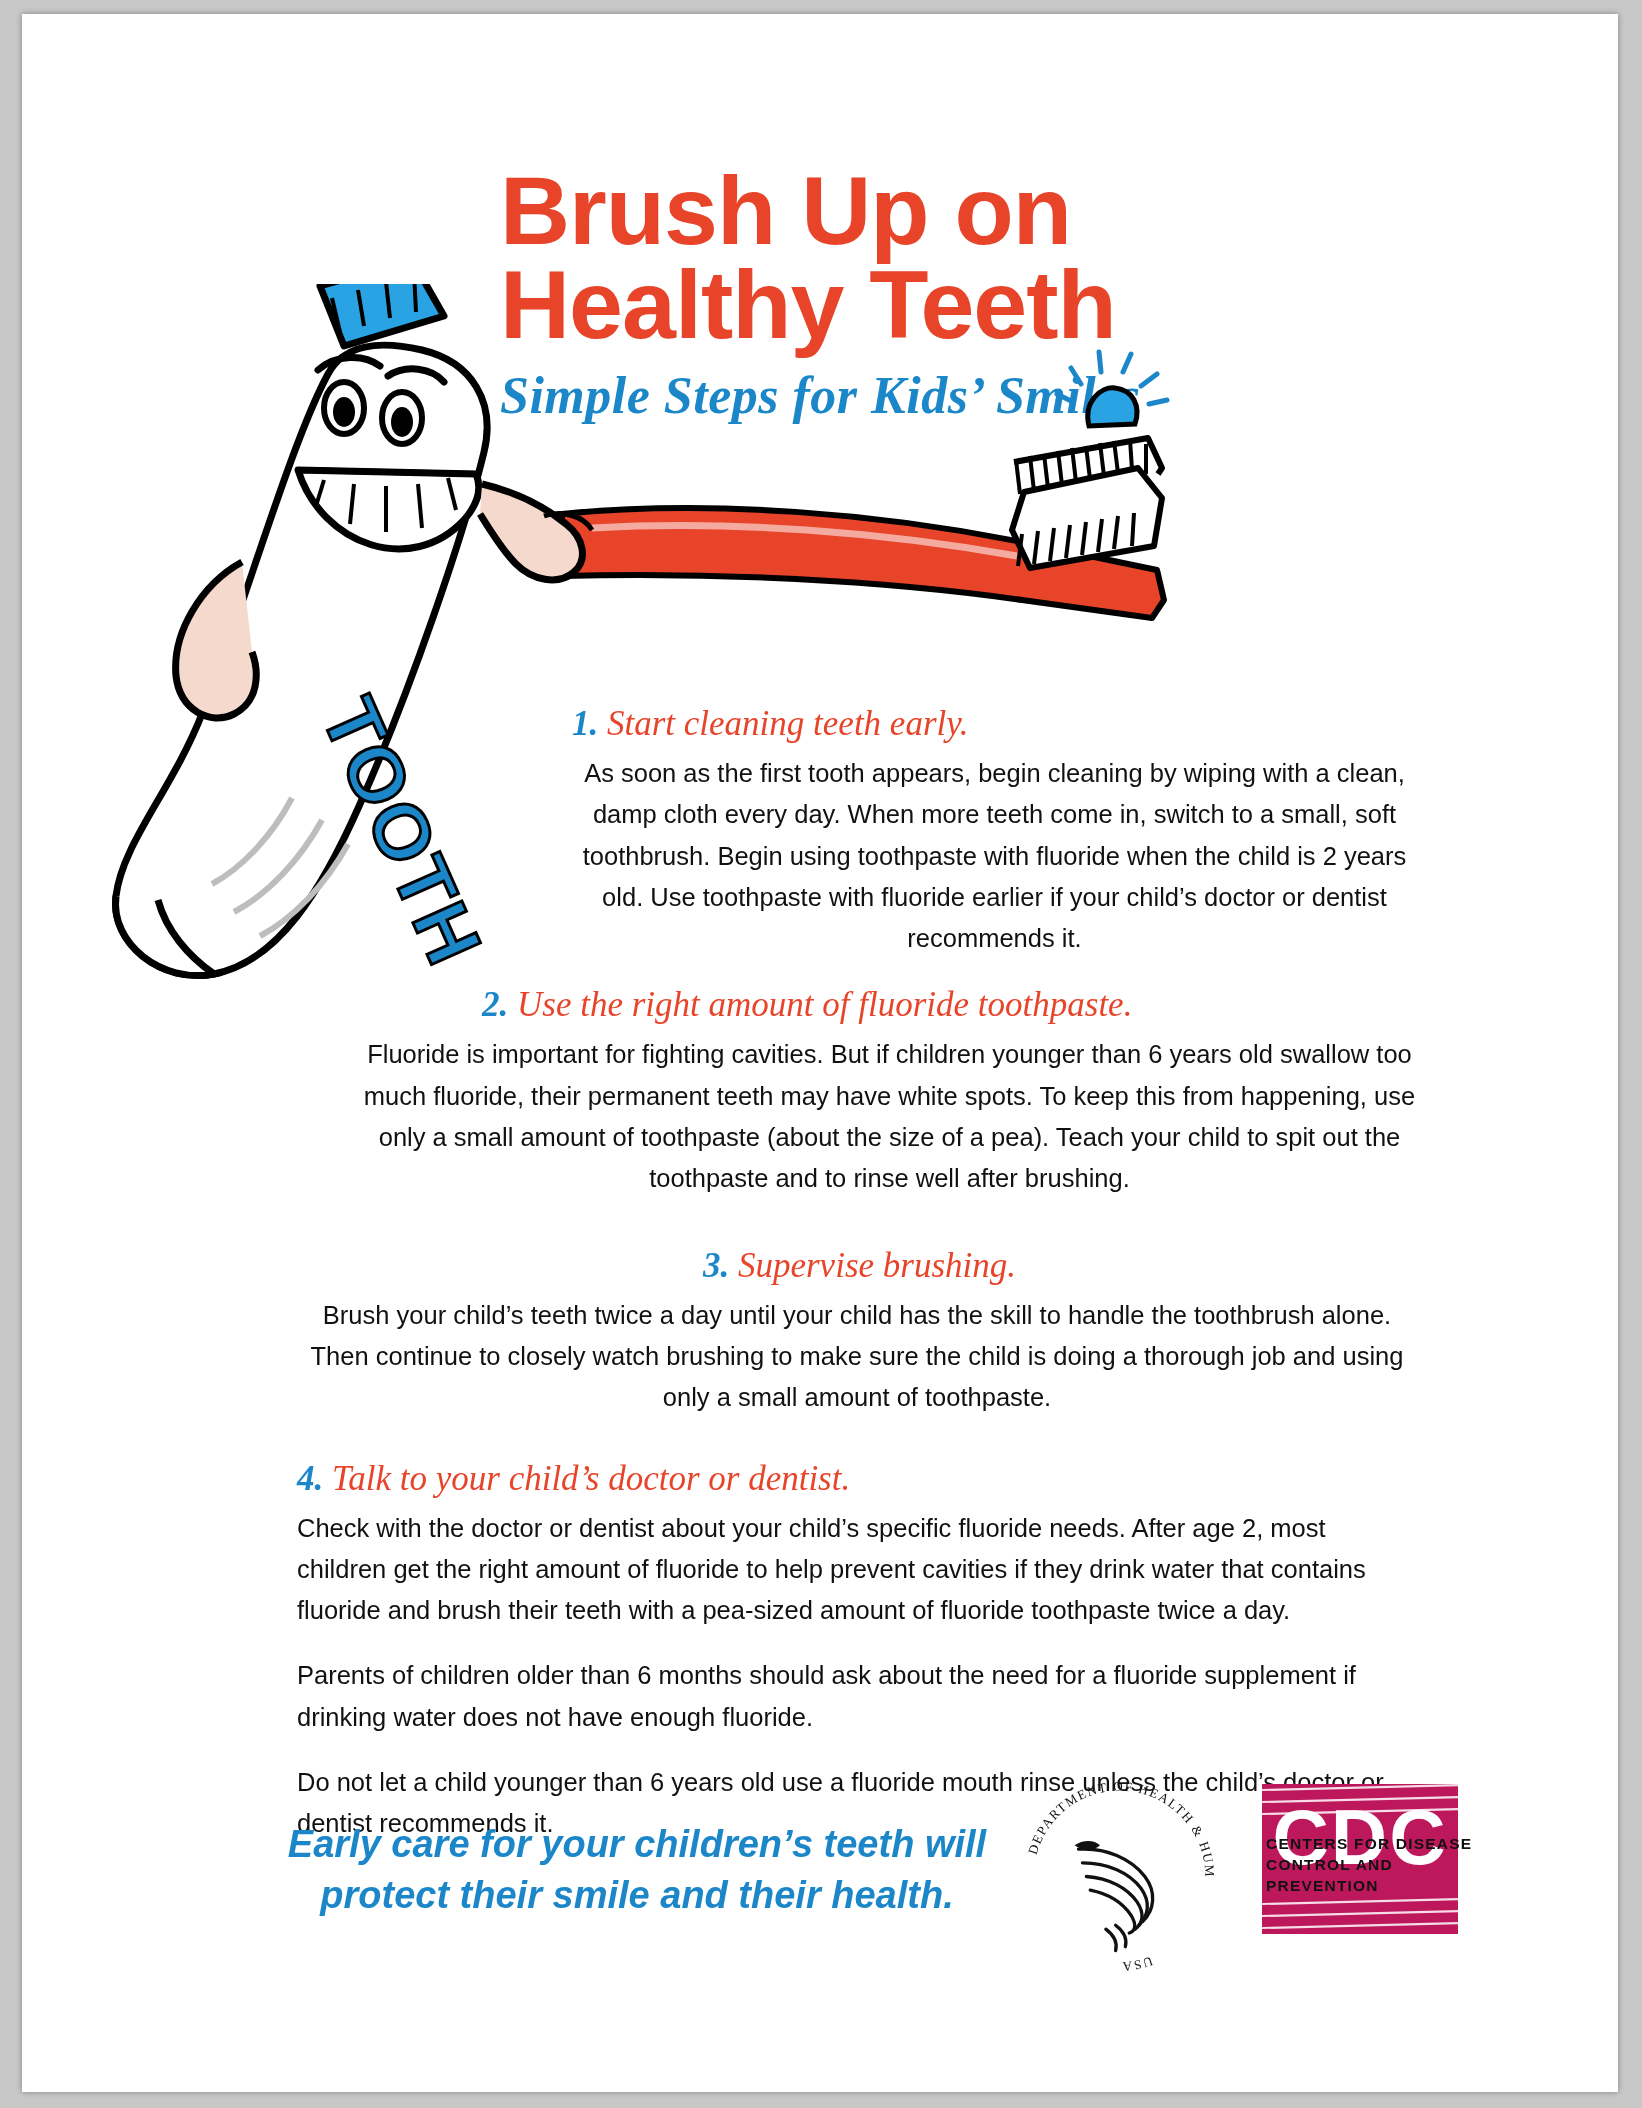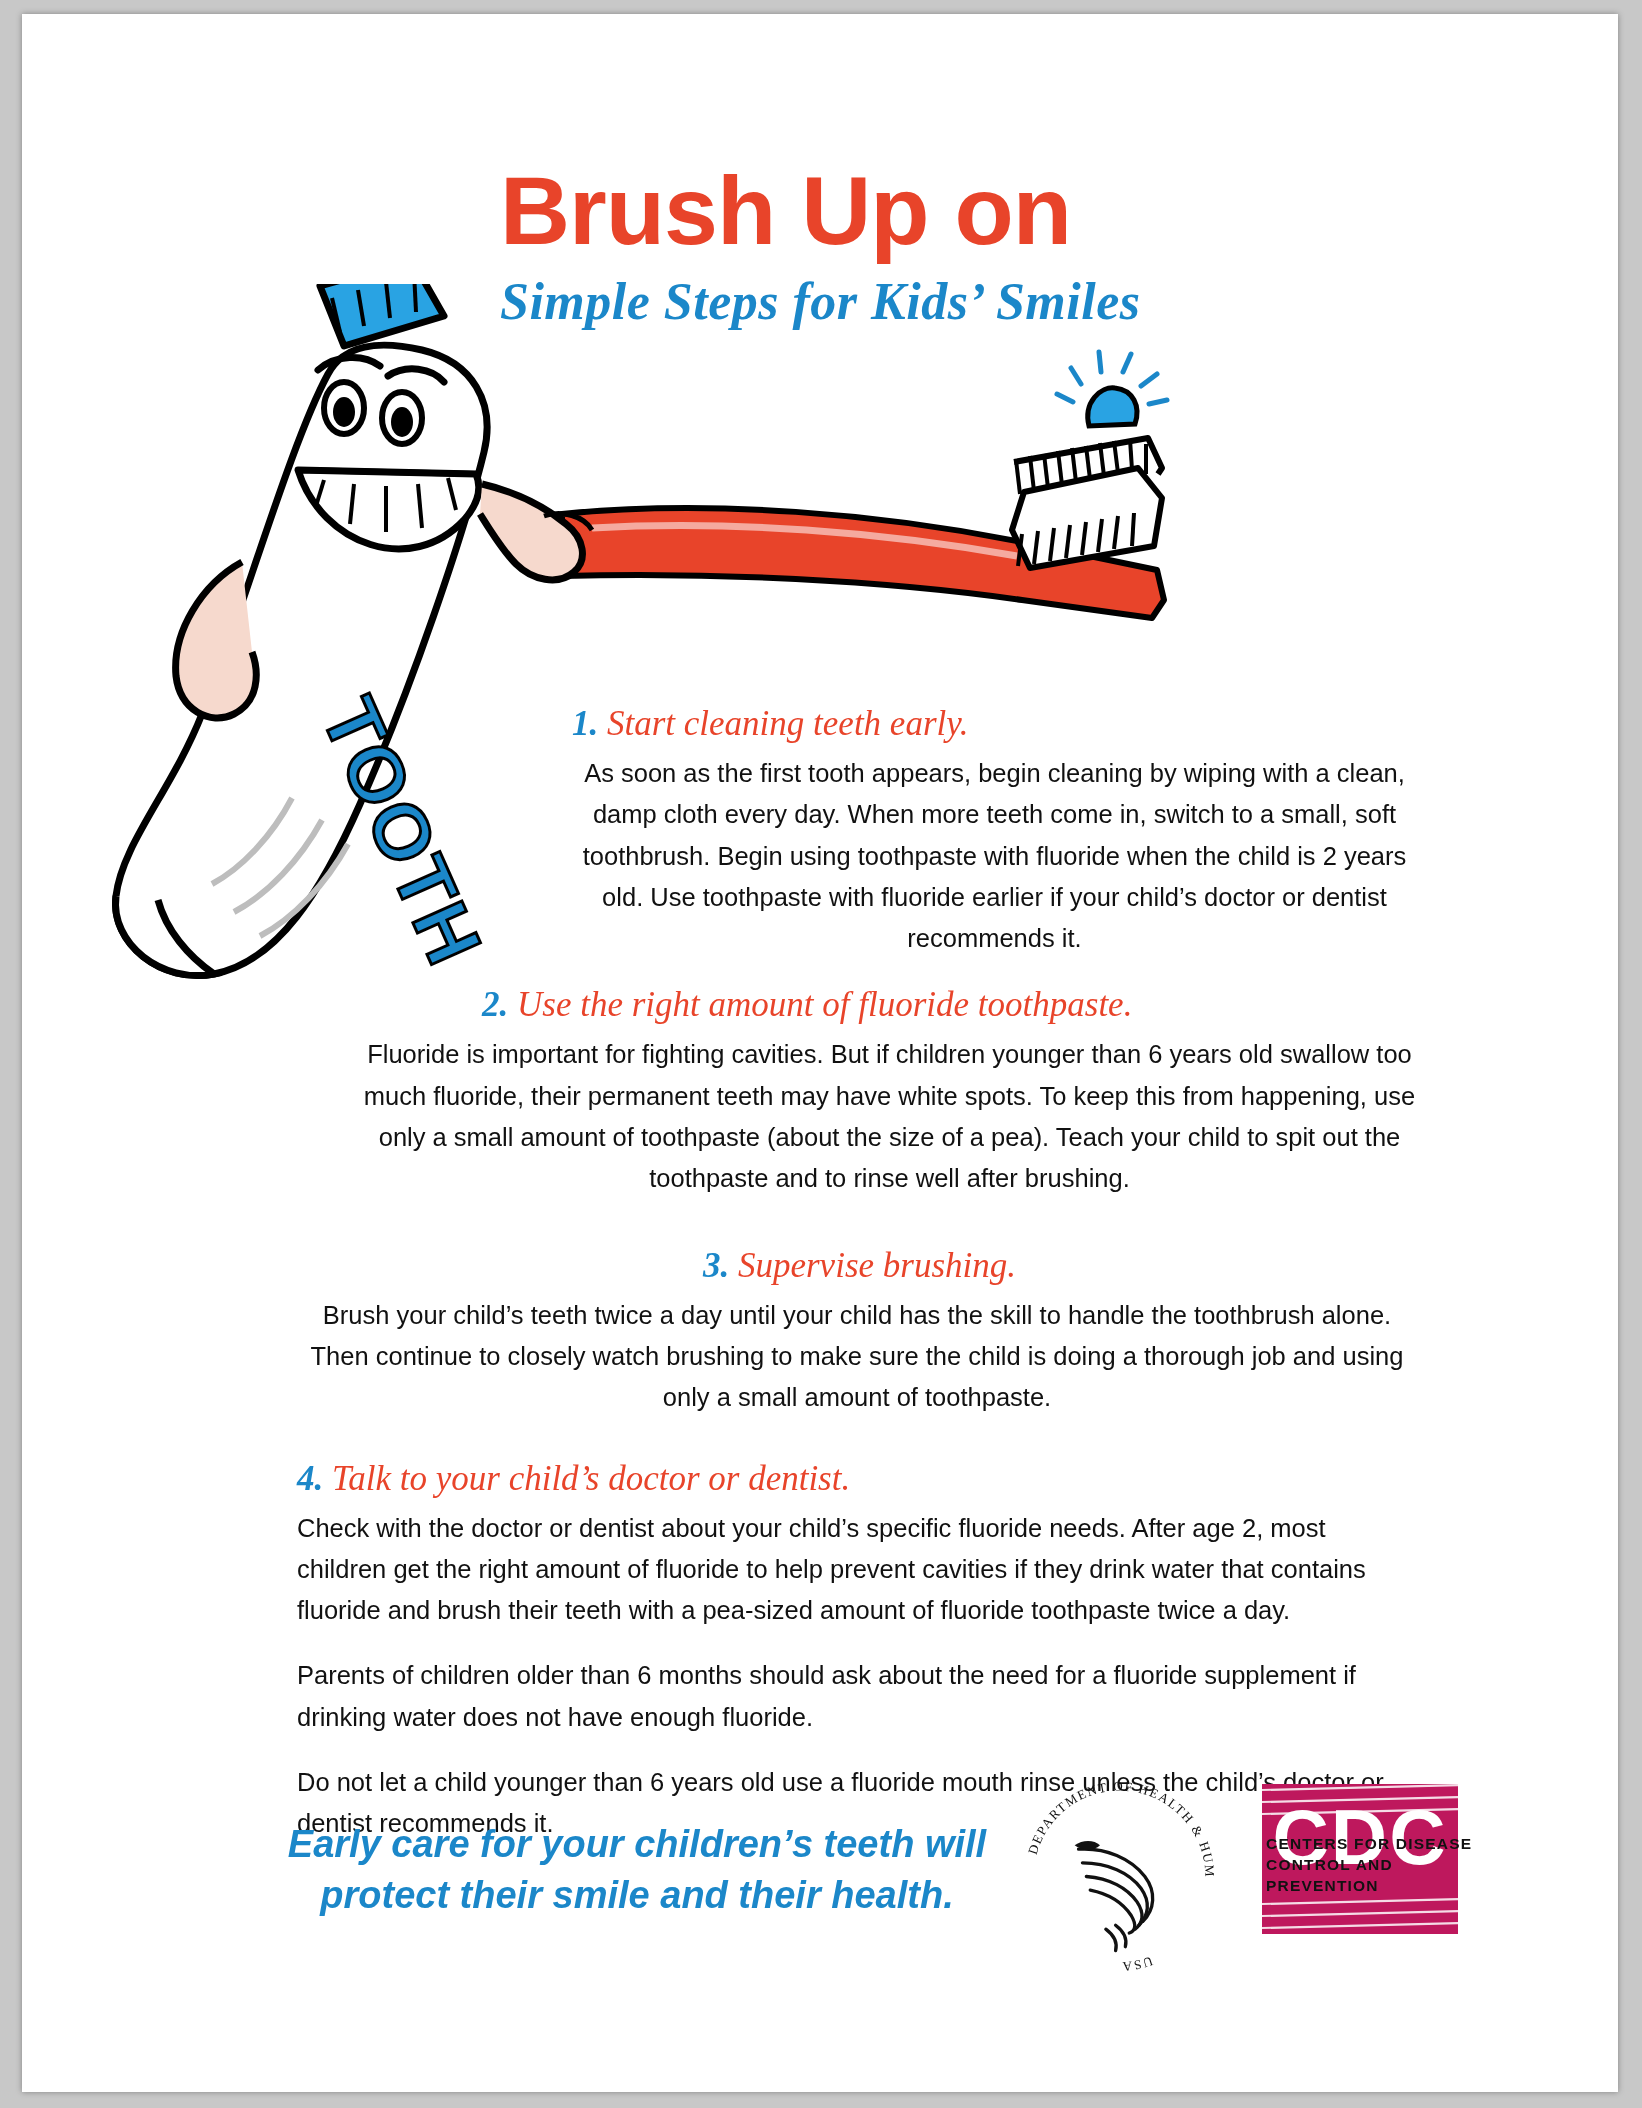--- a/index.html
+++ b/index.html
@@ -157,20 +157,21 @@
     line-height: 1.35;
   }
 </style>
 </head>
 <body>
 
 <div class="page">
 
   <div class="title-block">
     <div class="title-line">Brush Up on</div>
+    <div class="title-line">Healthy Teeth</div>
     <div class="subtitle">Simple Steps for Kids’ Smiles</div>
   </div>
 
   <svg class="art" viewBox="0 0 1110 720">
 
     <g>
       <path d="M470 230 C620 215 790 230 930 258 L1065 286 L1072 316 L1060 334 L930 316 C790 296 620 288 470 292 Z" fill="#e8442a" stroke="#000" stroke-width="6" stroke-linejoin="round"></path>
       <path d="M500 244 C640 236 790 248 925 272" fill="none" stroke="#ffffff" stroke-width="7" opacity="0.55"></path>
 
       <g transform="translate(920,150)">

